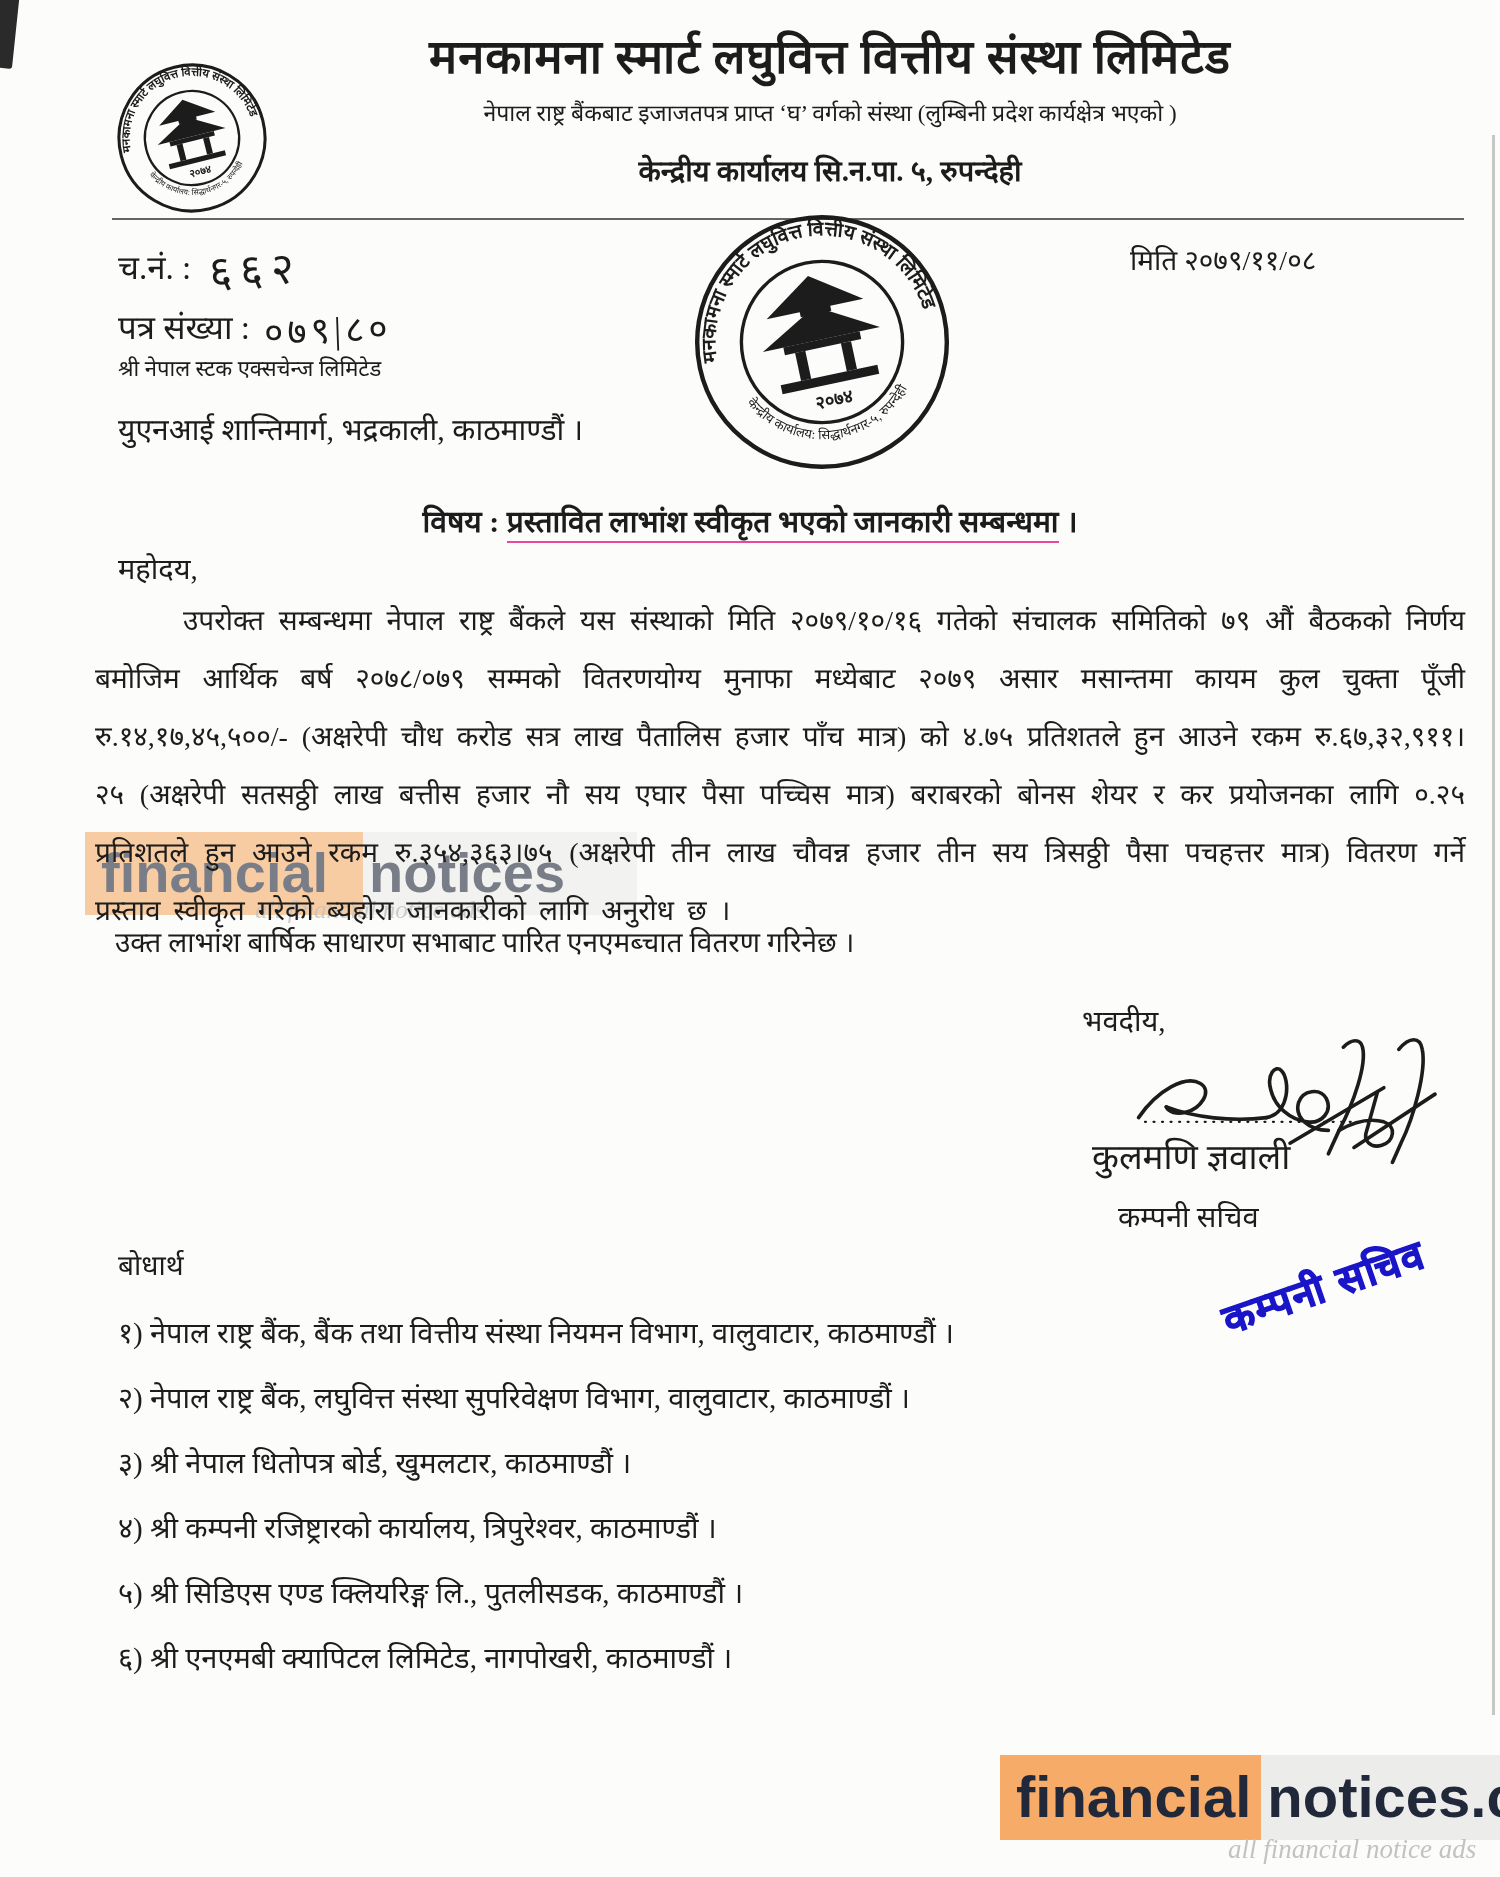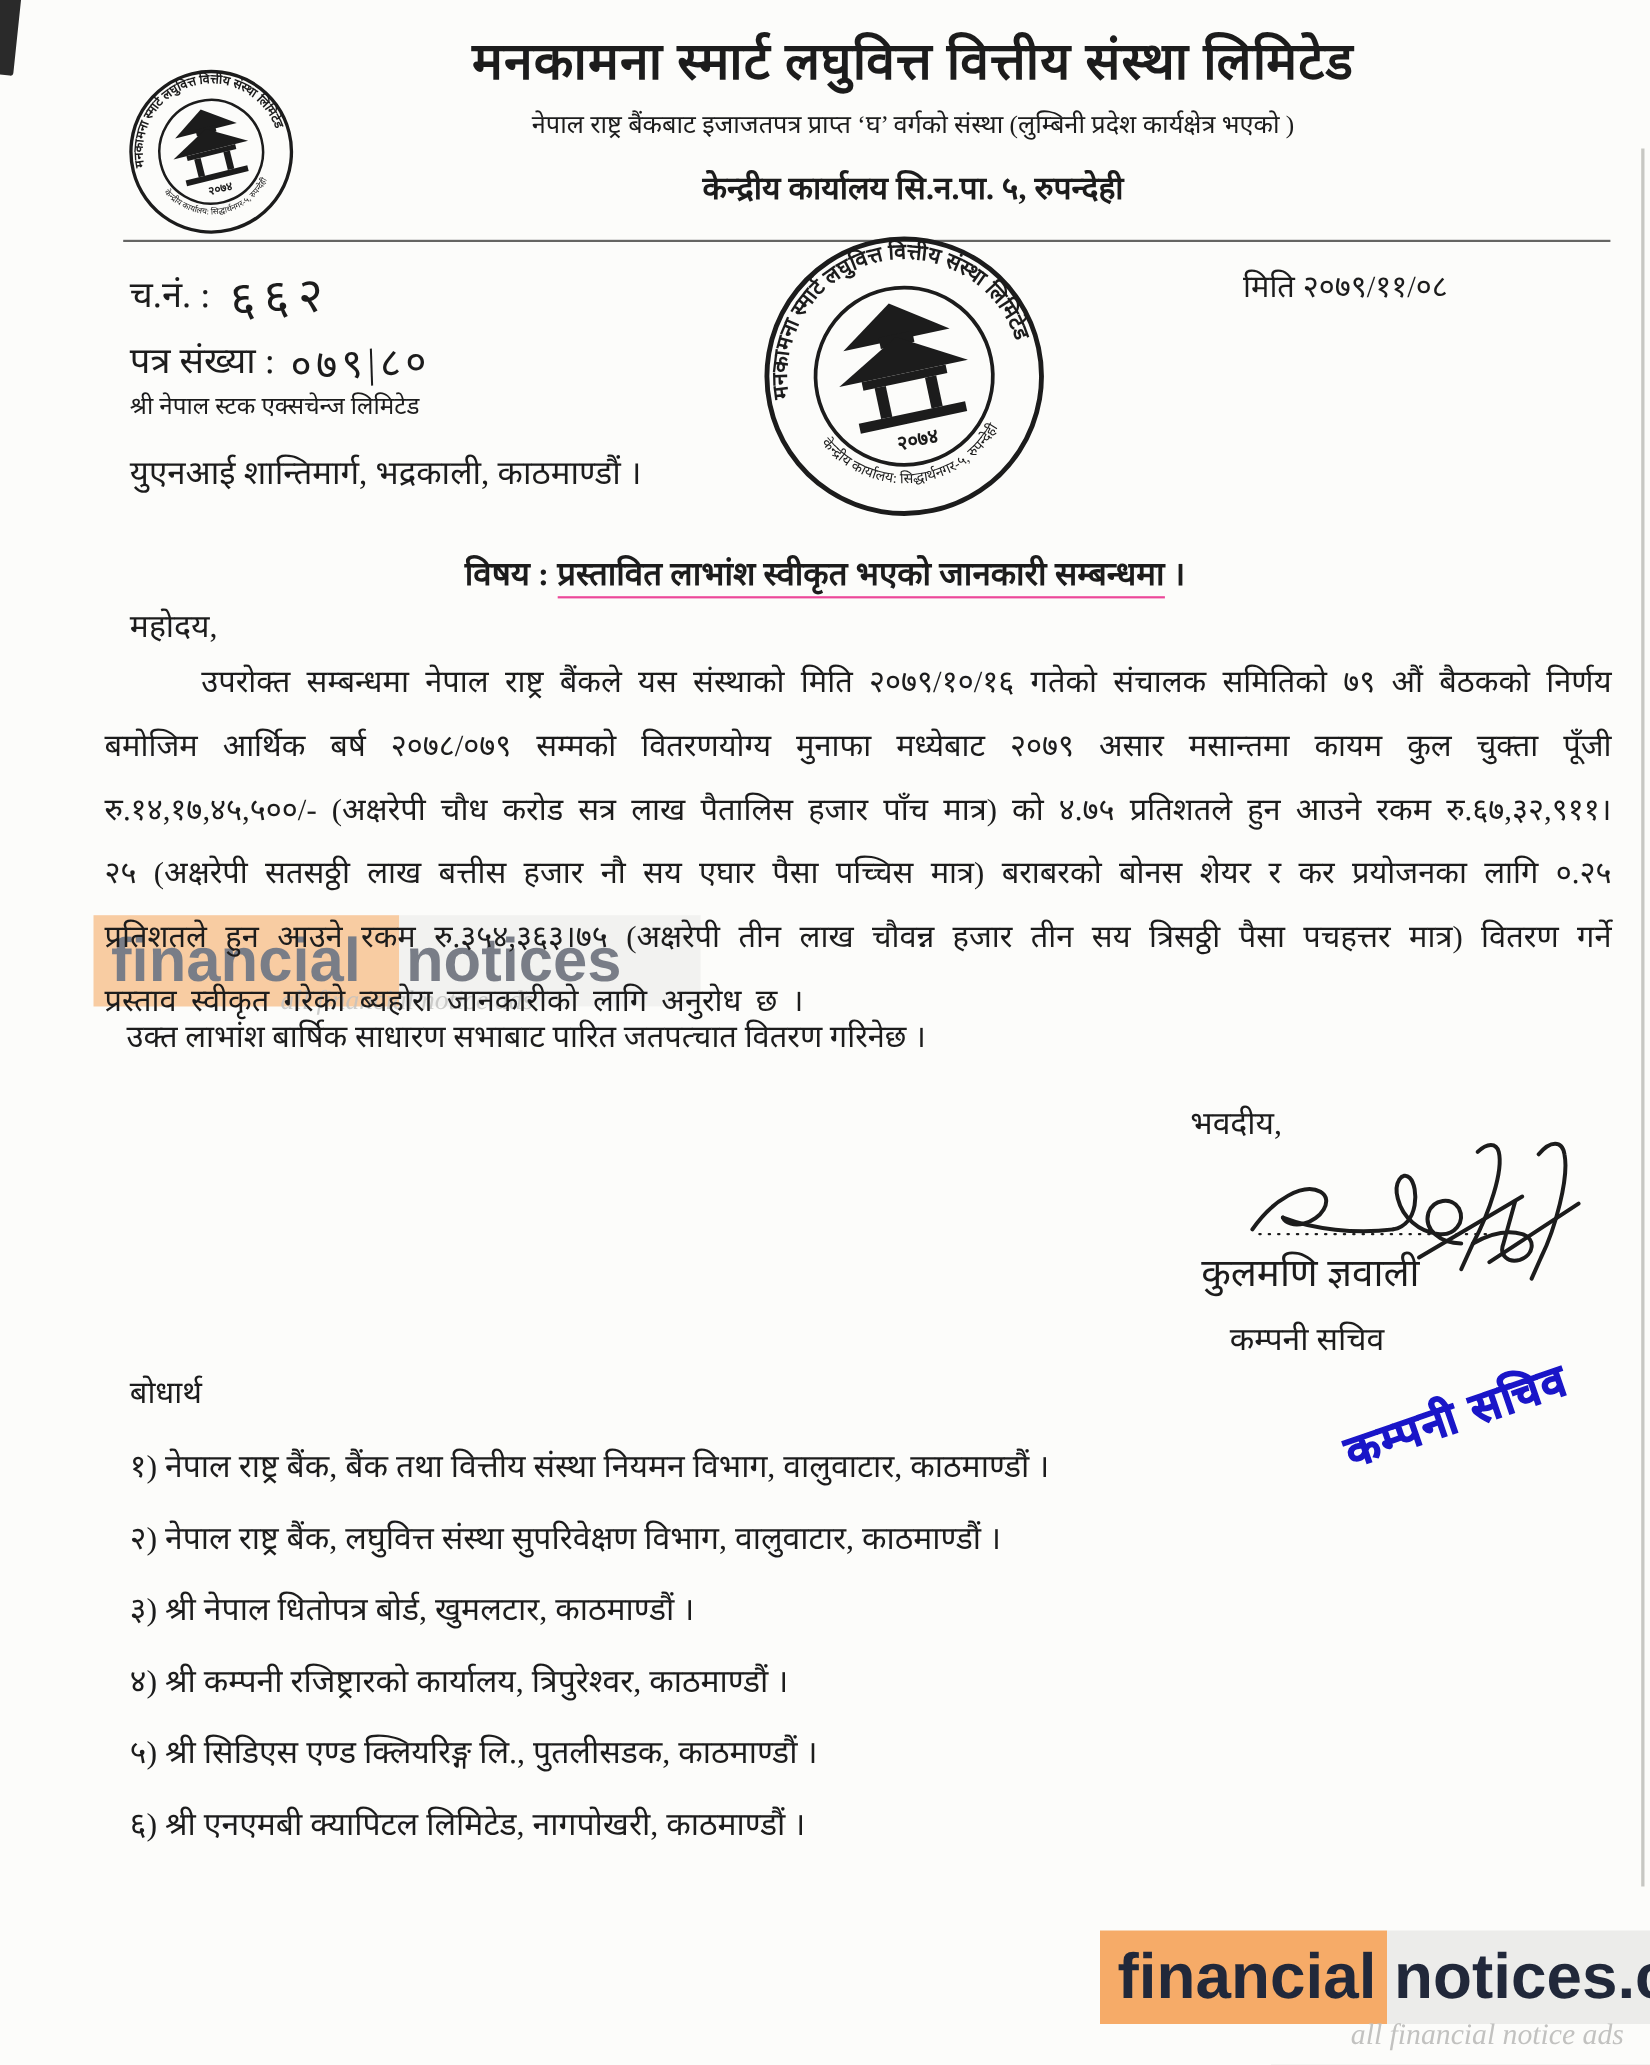--- a/index.html
+++ b/index.html
@@ -161,21 +161,21 @@
 
   <div class="recipient-name">श्री नेपाल स्टक एक्सचेन्ज लिमिटेड</div>
   <div class="recipient-address">युएनआई शान्तिमार्ग,  भद्रकाली, काठमाण्डौं ।</div>
 
   <div class="subject">
     <span>विषय : </span><span class="u">प्रस्तावित लाभांश स्वीकृत भएको जानकारी सम्बन्धमा</span><span> ।</span>
   </div>
 
   <div class="salutation">महोदय,</div>
   <div class="body-para">उपरोक्त सम्बन्धमा नेपाल राष्ट्र बैंकले यस संस्थाको मिति २०७९/१०/१६ गतेको संचालक समितिको ७९ औं बैठकको निर्णय बमोजिम आर्थिक बर्ष २०७८/०७९ सम्मको वितरणयोग्य मुनाफा मध्येबाट २०७९ असार मसान्तमा कायम कुल चुक्ता पूँजी रु.१४,१७,४५,५००/- (अक्षरेपी चौध करोड सत्र लाख पैतालिस हजार पाँच मात्र) को ४.७५ प्रतिशतले हुन आउने रकम रु.६७,३२,९११।२५ (अक्षरेपी सतसठ्ठी लाख बत्तीस हजार नौ सय एघार पैसा पच्चिस मात्र) बराबरको बोनस शेयर र कर प्रयोजनका लागि ०.२५ प्रतिशतले हुन आउने रकम रु.३५४,३६३।७५ (अक्षरेपी तीन लाख चौवन्न हजार तीन सय त्रिसठ्ठी पैसा पचहत्तर मात्र) वितरण गर्ने प्रस्ताव स्वीकृत गरेको ब्यहोरा जानकारीको लागि अनुरोध छ ।</div>
-  <div class="body-line2">उक्त लाभांश बार्षिक साधारण सभाबाट पारित जतपत्चात वितरण गरिनेछ ।</div>
+  <div class="body-line2">उक्त लाभांश बार्षिक साधारण सभाबाट पारित एनएमब्चात वितरण गरिनेछ ।</div>
 
   <div class="valediction">भवदीय,</div>
   <div class="signature">
     <svg viewBox="0 0 300 140">
       <g fill="none" stroke="#1c1c1c" stroke-width="3.4" stroke-linecap="round">
         <path d="M 8,84 C 26,58 52,44 66,52 C 78,59 66,76 52,79 C 44,81 36,79 34,74"></path>
         <path d="M 34,74 C 60,84 96,88 128,84"></path>
         <path d="M 14,88 L 210,88" stroke-width="2" stroke-dasharray="1,7"></path>
         <path d="M 128,84 C 150,80 150,48 142,40 C 136,34 128,44 132,58 C 136,74 150,86 166,88 C 180,90 190,78 184,66 C 178,56 162,58 158,70 C 154,84 168,96 186,96"></path>
         <path d="M 200,18 C 208,10 216,10 218,18 C 222,34 210,70 196,96 L 186,118"></path>

